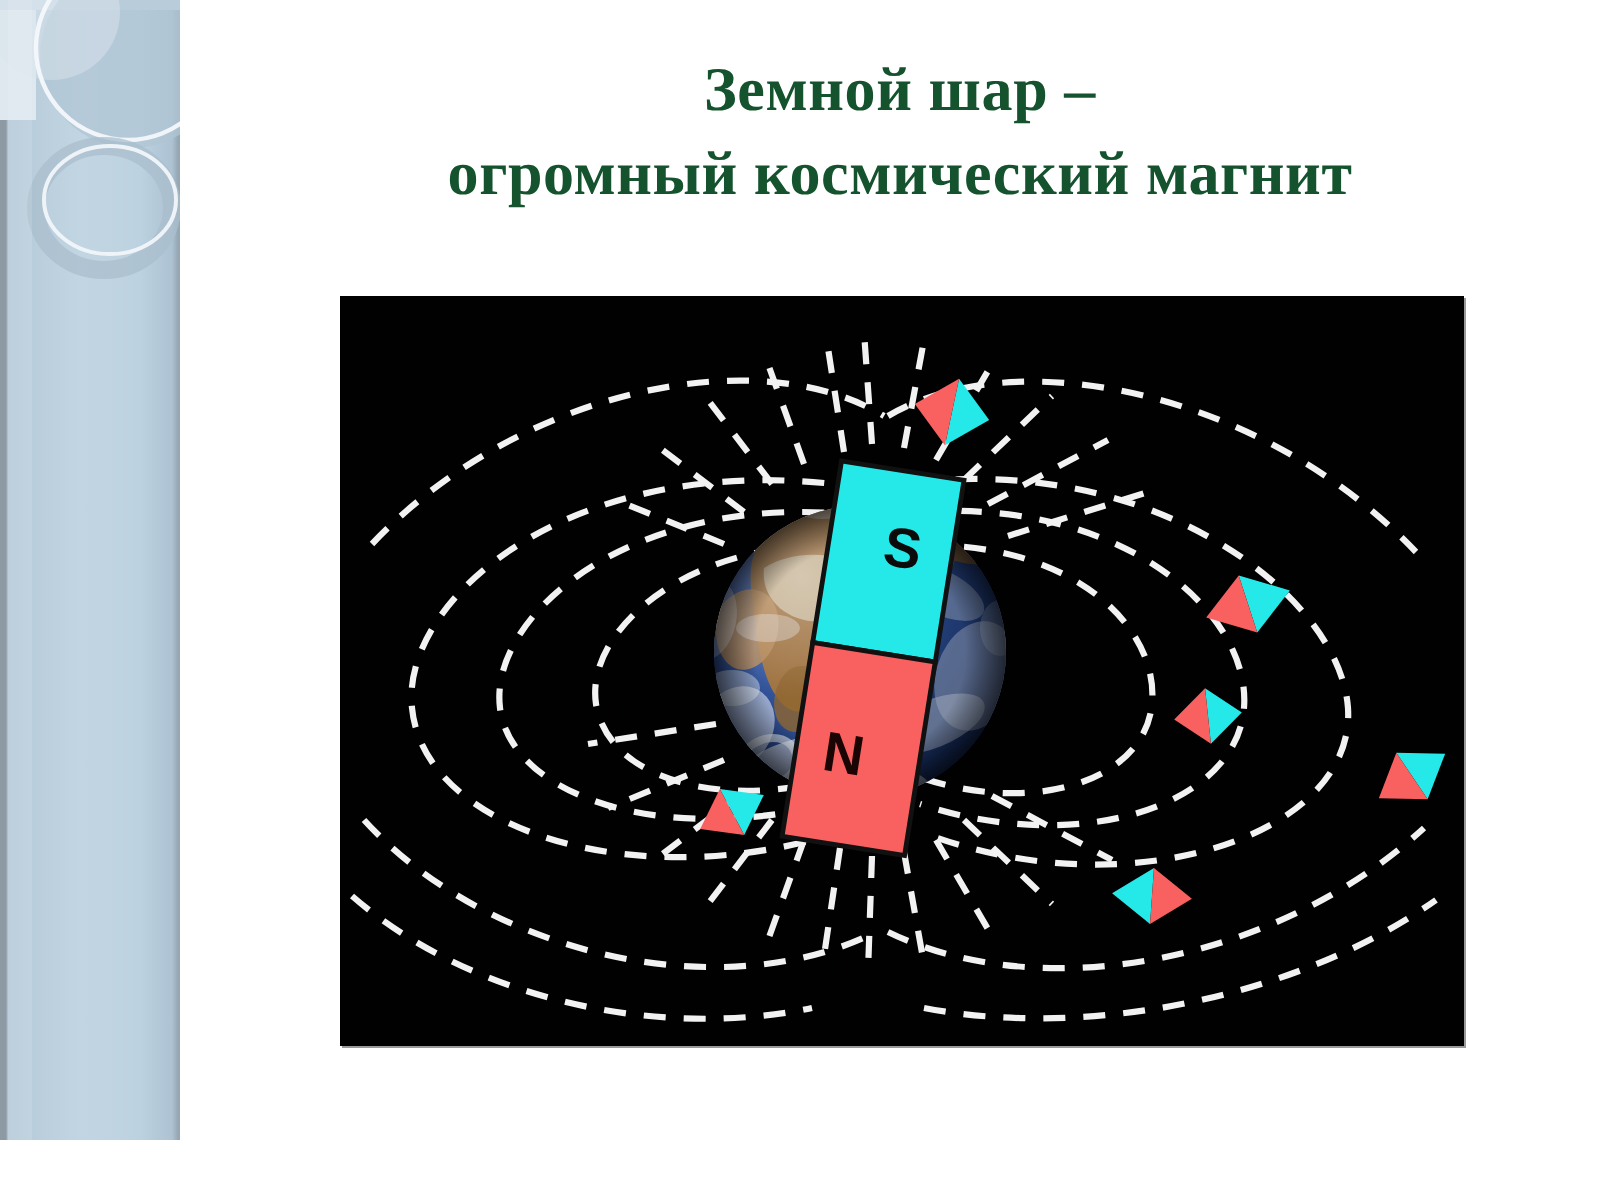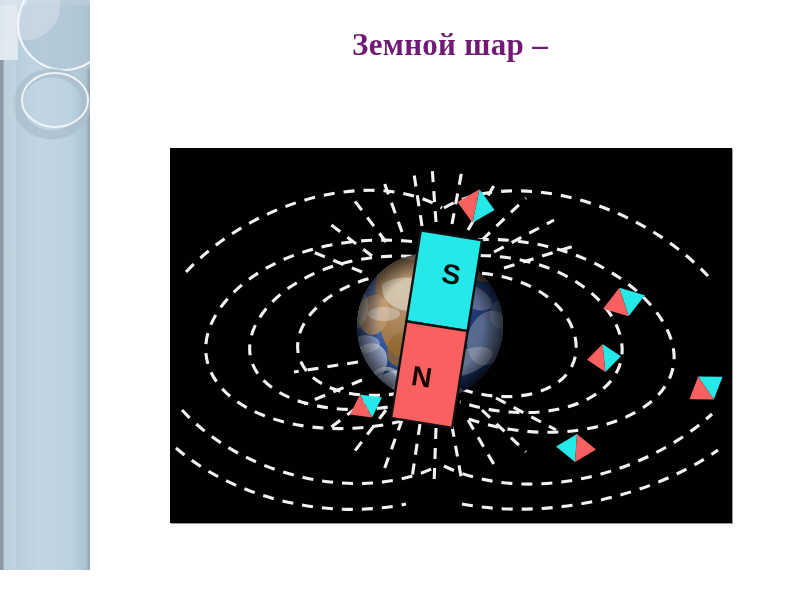--- a/index.html
+++ b/index.html
@@ -56,21 +56,21 @@
   #slide-title {
     position: absolute;
     left: 110px;
     top: 24px;
     width: 680px;
     text-align: center;
     font-family: "Liberation Serif", serif;
     font-weight: bold;
     font-size: 31px;
     line-height: 42px;
-    color: #701a75;
+    color: #14532d;
     letter-spacing: 0.3px;
   }
   #slide-title .tline { display: block; }
 
   
   #figure-magnetic-earth {
     position: absolute;
     left: 170px;
     top: 148px;
     width: 562px;
@@ -109,20 +109,21 @@
 
       <ellipse cx="55" cy="100" rx="33" ry="27" fill="none" stroke="#f1f6fa" stroke-width="2" opacity="0.95"></ellipse>
 
       <rect x="4" y="0" width="12" height="570" fill="#ffffff" opacity="0.12"></rect>
     </g>
   </svg>
 </div>
 
 <div id="slide-title">
   <span class="tline">Земной шар –</span>
+  <span class="tline">огромный космический магнит</span>
 </div>
 
 <div id="figure-magnetic-earth">
 <svg width="562" height="375" viewBox="0 0 562 375">
   <defs>
     <clipPath id="figclip">
           <rect x="0" y="0" width="562" height="375"></rect>
         </clipPath>
 
     <radialGradient id="oceanG" cx="38%" cy="32%" r="78%">

